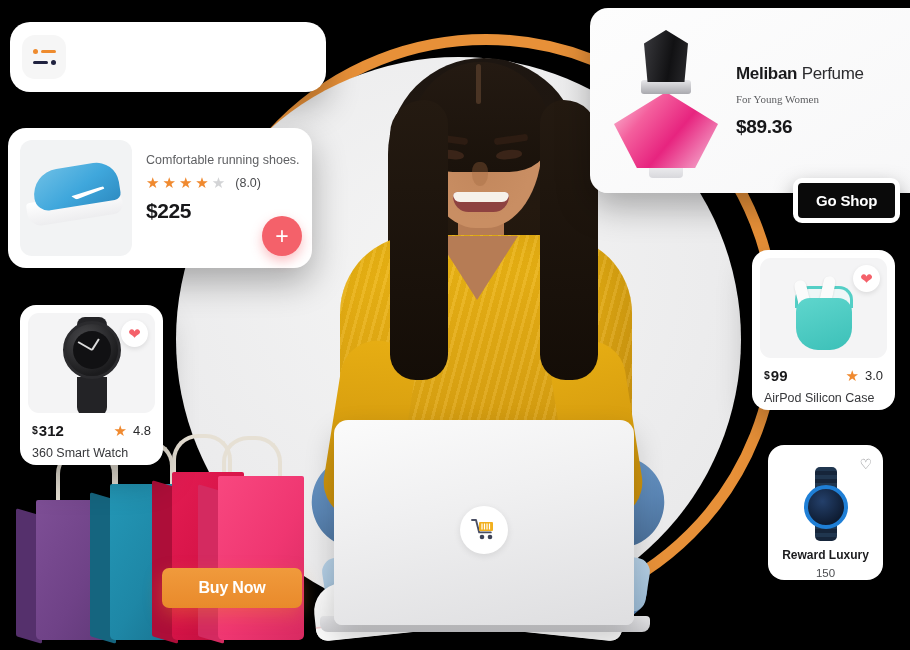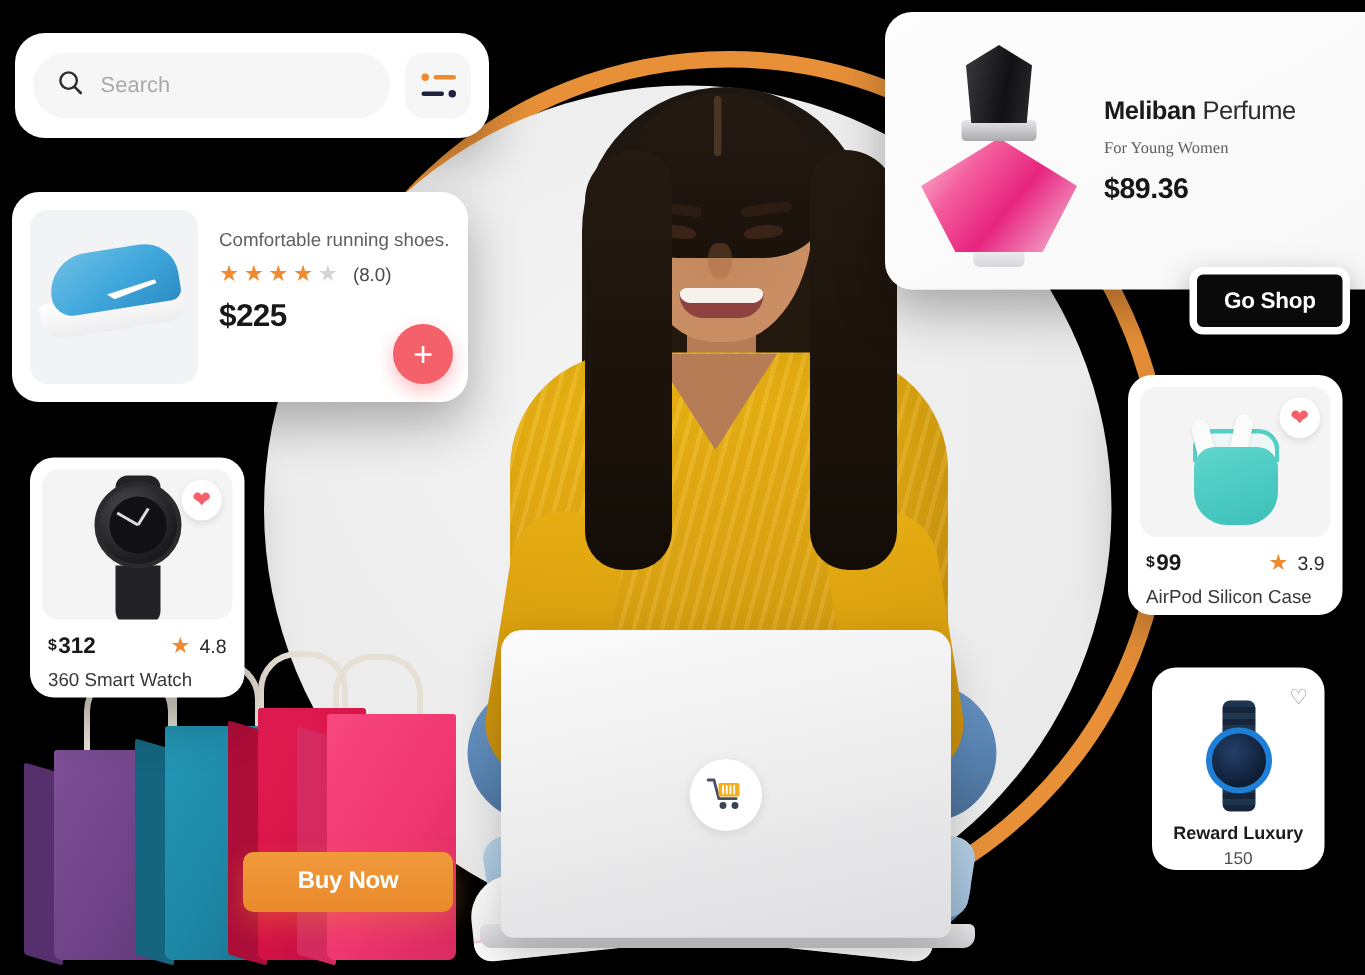--- a/index.html
+++ b/index.html
@@ -430,29 +430,20 @@
         <div class="side"></div>
         <div class="front"></div>
       </div>
     <div class="bag bag-pink">
         <div class="side"></div>
         <div class="front"></div>
       </div>
   </div>
 
   <div class="card" id="searchCard">
-    <div class="search-field">
-      <span>
-        <svg width="18" height="18" viewBox="0 0 20 20" aria-hidden="true">
-          <circle cx="8.6" cy="8.6" r="6.1" fill="none" stroke="#2c2c2e" stroke-width="1.8"></circle>
-          <line x1="13.2" y1="13.4" x2="17.6" y2="17.8" stroke="#2c2c2e" stroke-width="1.9" stroke-linecap="round"></line>
-        </svg>
-      </span>
-      <span class="search-placeholder">Search</span>
-    </div>
     <div class="filter-btn">
       <div class="filter-row">
         <span class="fdot" style="background:#EE8B2E"></span>
         <span class="fline" style="width:15px;background:#EE8B2E"></span>
       </div>
       <div class="filter-row">
         <span class="fline" style="width:15px;background:#20223F"></span>
         <span class="fdot" style="background:#20223F"></span>
       </div>
     </div>
@@ -512,21 +503,21 @@
       <div class="ap-bud" style="left:62px; top:18px; transform:rotate(12deg);"></div>
       <div class="ap-case"></div>
       <div class="heart-chip">
         <span class="h">❤</span>
       </div>
     </div>
     <div class="mini-row">
       <div class="mini-price"><span class="cur">$</span><span>99</span></div>
       <div class="mini-rate">
         <span class="star">★</span>
-        <span>3.9</span>
+        <span>3.0</span>
       </div>
     </div>
     <div class="mini-name">AirPod Silicon Case</div>
   </div>
 
   <div class="card" id="rewardCard">
     <span class="heart-outline">♡</span>
     <div class="reward-img">
       <div class="rw-band" style="top:0; height:24px; border-radius:5px 5px 0 0;"></div>
       <div class="rw-band" style="top:50px; height:24px; border-radius:0 0 5px 5px;"></div>

